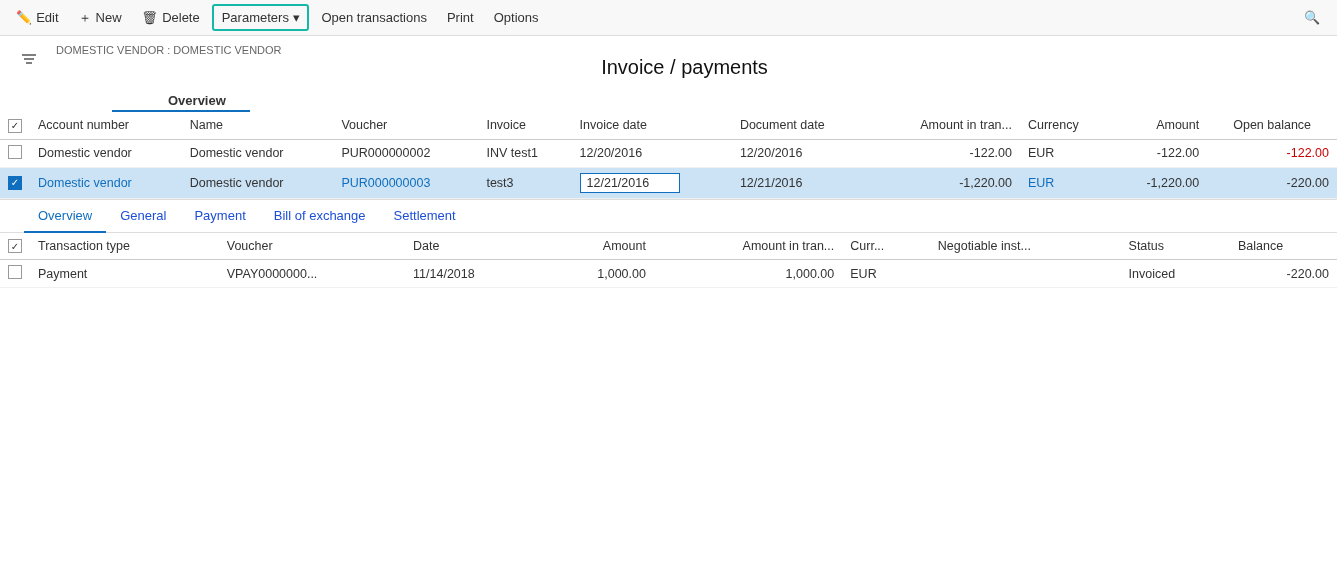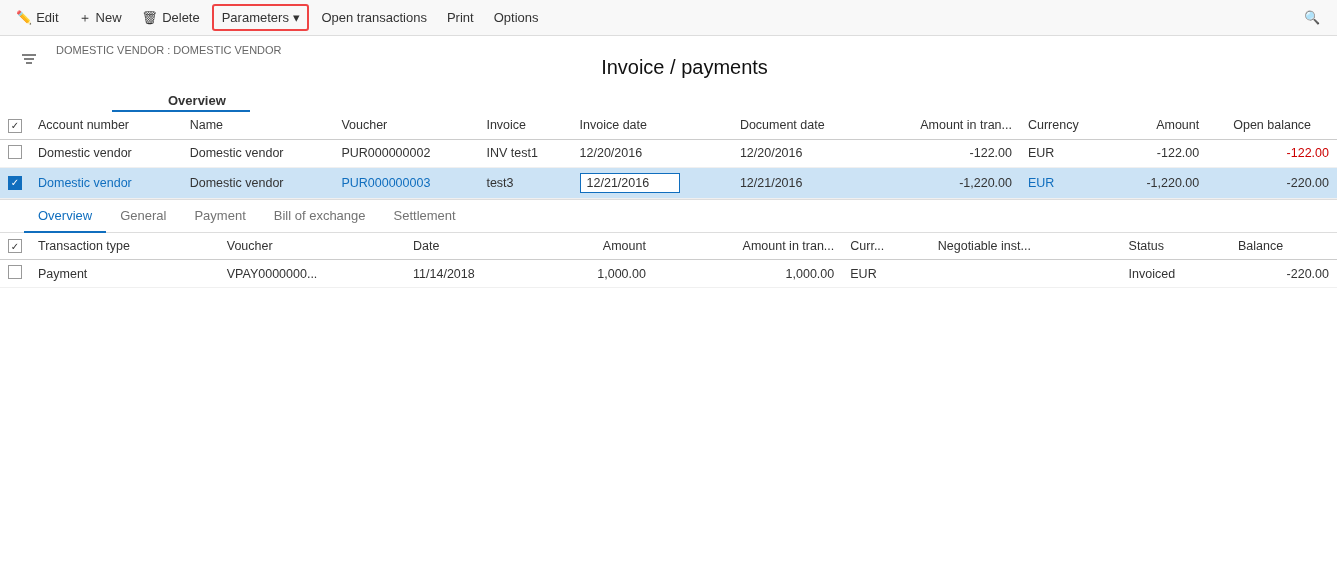--- a/index.html
+++ b/index.html
@@ -21,21 +21,21 @@
       gap: 4px;
       padding: 4px 8px;
       border: none;
       background: transparent;
       cursor: pointer;
       font-size: 13px;
       color: #333;
       border-radius: 2px;
     }
     .toolbar-btn.outlined {
-      border: 2px solid #ef4444;
+      border: 2px solid #14b8a6;
       border-radius: 3px;
       color: #333;
     }
 
     
     .page-content {
       display: flex;
       flex-direction: column;
       height: calc(565px - 36px);
       overflow: hidden;
@@ -133,21 +133,21 @@
       display: flex;
       align-items: center;
       border-bottom: 1px solid #ddd;
       padding: 0 24px;
       gap: 0;
     }
     .tab-item {
       padding: 8px 14px;
       cursor: pointer;
       font-size: 13px;
-      color: #737373;
+      color: #1d4ed8;
       border-bottom: 2px solid transparent;
       margin-bottom: -1px;
     }
     .tab-item.active {
       border-bottom: 2px solid #106ebe;
       color: #106ebe;
     }
 
     .bottom-table-section {
       flex: 1 1 auto;

